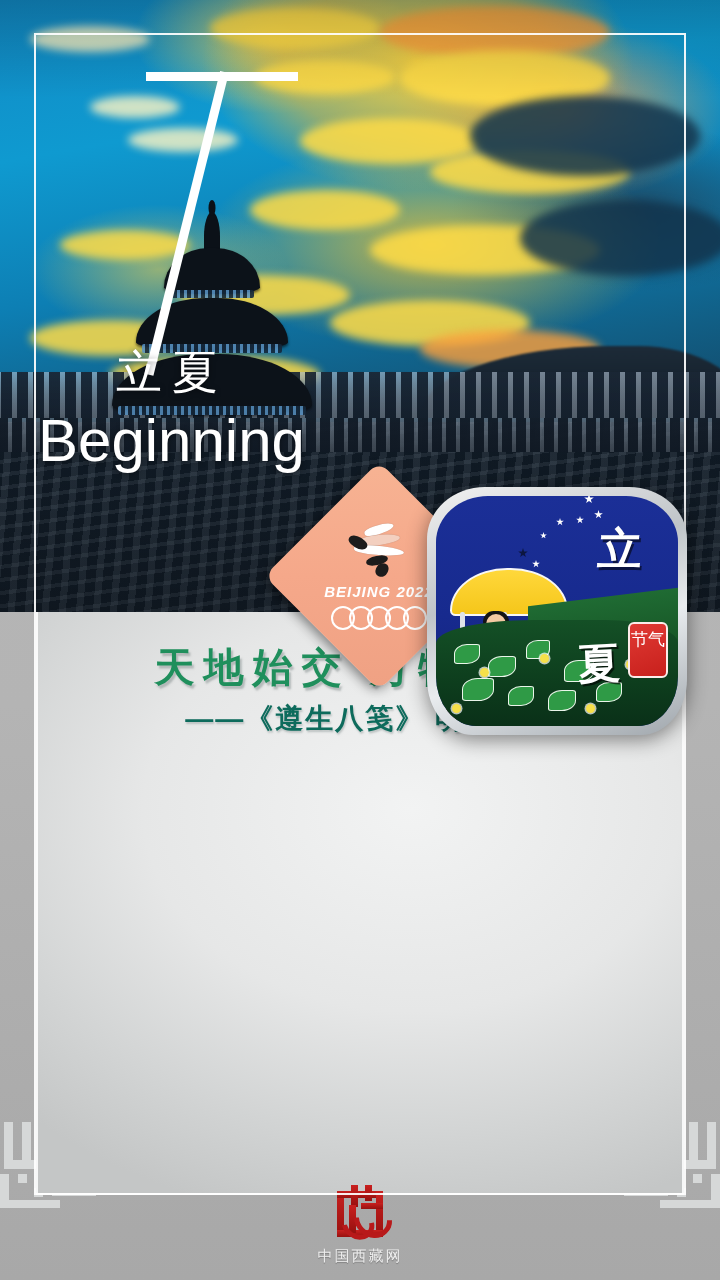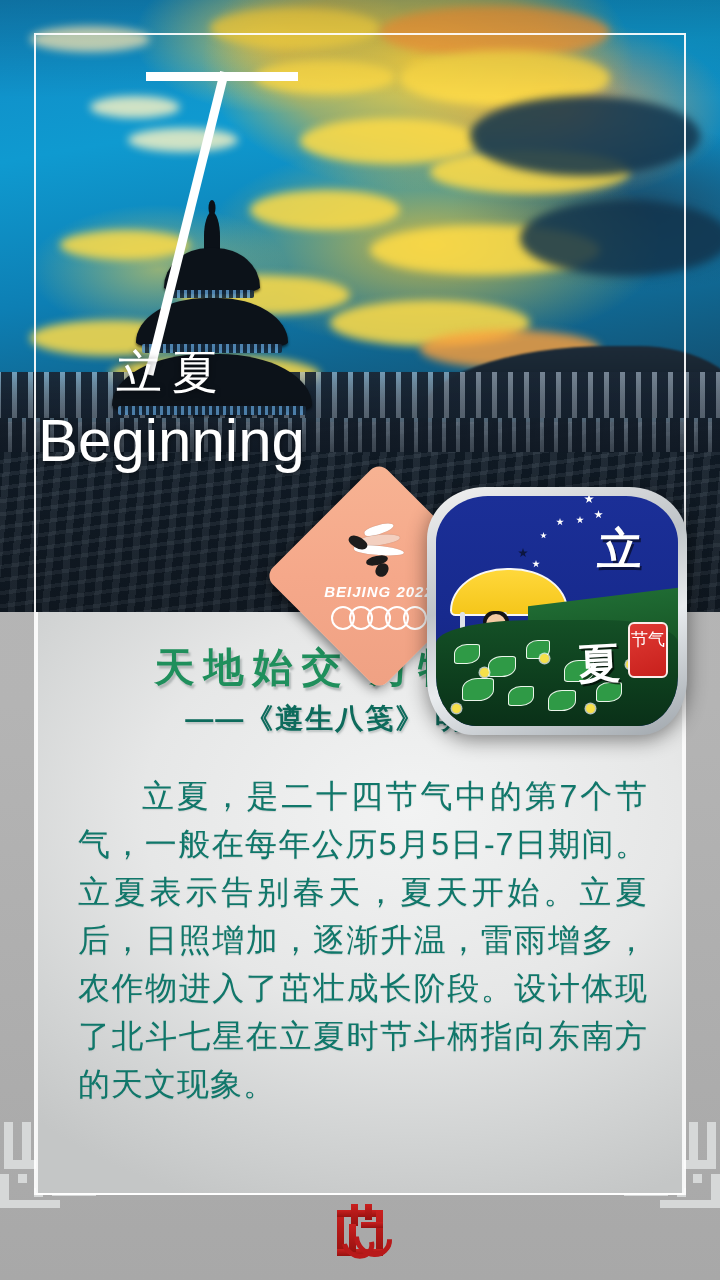--- a/index.html
+++ b/index.html
@@ -640,21 +640,20 @@
     <span class="stroke"></span>
 
   </div>
 
   <div class="hero-title title-cn">立夏</div>
   <div class="hero-title title-en1">Beginning</div>
 
   <div class="content-panel">
     <div class="headline">天地始交 万物并秀</div>
     <div class="attribution">——《遵生八笺》 明 高濂</div>
-    <div class="bodytext">立夏，是二十四节气中的第7个节气，一般在每年公历5月5日-7日期间。立夏表示告别春天，夏天开始。立夏后，日照增加，逐渐升温，雷雨增多，农作物进入了茁壮成长阶段。设计体现了北斗七星在立夏时节斗柄指向东南方的天文现象。</div>
   </div>
 
   <div class="pin-diamond">
     <div class="inner">
       <div class="oly-emblem">
         <span class="sw s1"></span>
           <span class="sw s2"></span>
           <span class="sw s3"></span>
         <span class="dk d1"></span>
           <span class="dk d2"></span>
@@ -763,15 +762,16 @@
       <i style="left:6px;  top:6px;  width:46px; height:7px;"></i>
       <i style="left:20px; top:0px;  width:7px;  height:22px;"></i>
       <i style="left:34px; top:0px;  width:7px;  height:16px;"></i>
       <i style="left:45px; top:6px;  width:7px;  height:46px;"></i>
       <i style="left:6px;  top:45px; width:46px; height:7px;"></i>
       <i style="left:18px; top:20px; width:7px;  height:28px;"></i>
       <i style="left:30px; top:18px; width:22px; height:6px;"></i>
       <div class="arc" style="left:24px; top:14px; width:26px; height:30px; transform:rotate(135deg);"></div>
       <div class="arc" style="left:12px; top:22px; width:20px; height:24px; transform:rotate(125deg);"></div>
     </div>
+    <div class="logo-cn">中国西藏网</div>
   </div>
 
 </div>
 
 </body></html>

